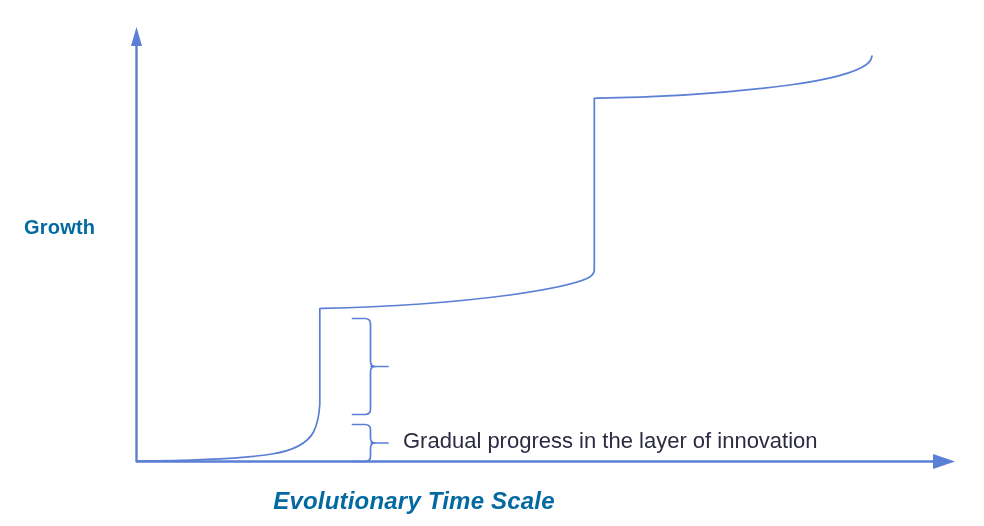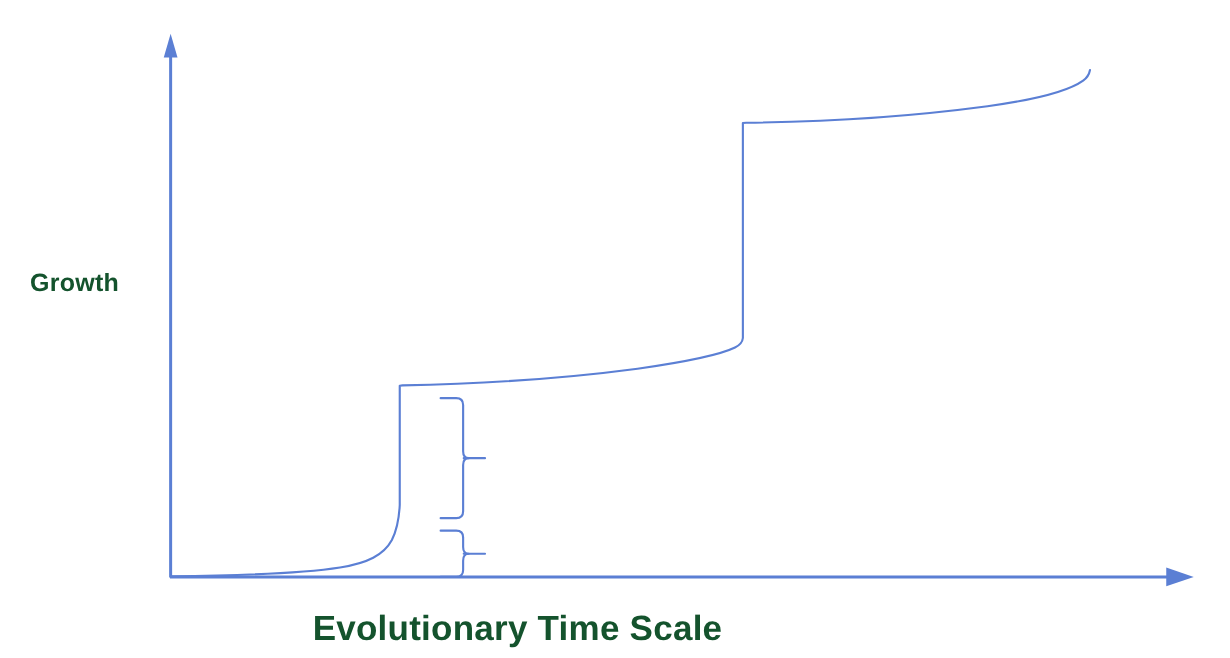--- a/index.html
+++ b/index.html
@@ -19,36 +19,37 @@
     position: absolute;
     left: 0;
     top: 0;
     width: 984px;
     height: 526px;
   }
   .axis-title {
     position: absolute;
     font-family: "Liberation Sans", sans-serif;
     font-weight: bold;
-    color: #14532d;
+    color: #0369a1;
     white-space: nowrap;
   }
   #y-axis-title {
     left: 24px;
     top: 216px;
     font-size: 20px;
     letter-spacing: 0.2px;
   }
   #x-axis-title {
     left: 0;
     top: 487px;
     width: 828px;
     text-align: center;
-    font-size: 28px;
+    font-size: 24px;
     letter-spacing: 0.2px;
+    font-style: italic;
   }
   .annotation-label {
     position: absolute;
     font-family: "Liberation Sans", sans-serif;
     font-weight: normal;
     font-size: 22px;
     color: #2b2b42;
     white-space: nowrap;
     line-height: 1;
   }
@@ -115,14 +116,15 @@
 
     <line x1="371" y1="443" x2="388" y2="443" stroke="#5b7fd4" stroke-width="1.7" stroke-linecap="round"></line>
 
   </svg>
 
   <div class="axis-title" id="y-axis-title">Growth</div>
 
   <div class="axis-title" id="x-axis-title">Evolutionary Time Scale</div>
 
 
+  <div class="annotation-label" id="annotation-label-gradual-progress">Gradual progress in the layer of innovation</div>
 
 </div>
 
 </body></html>

